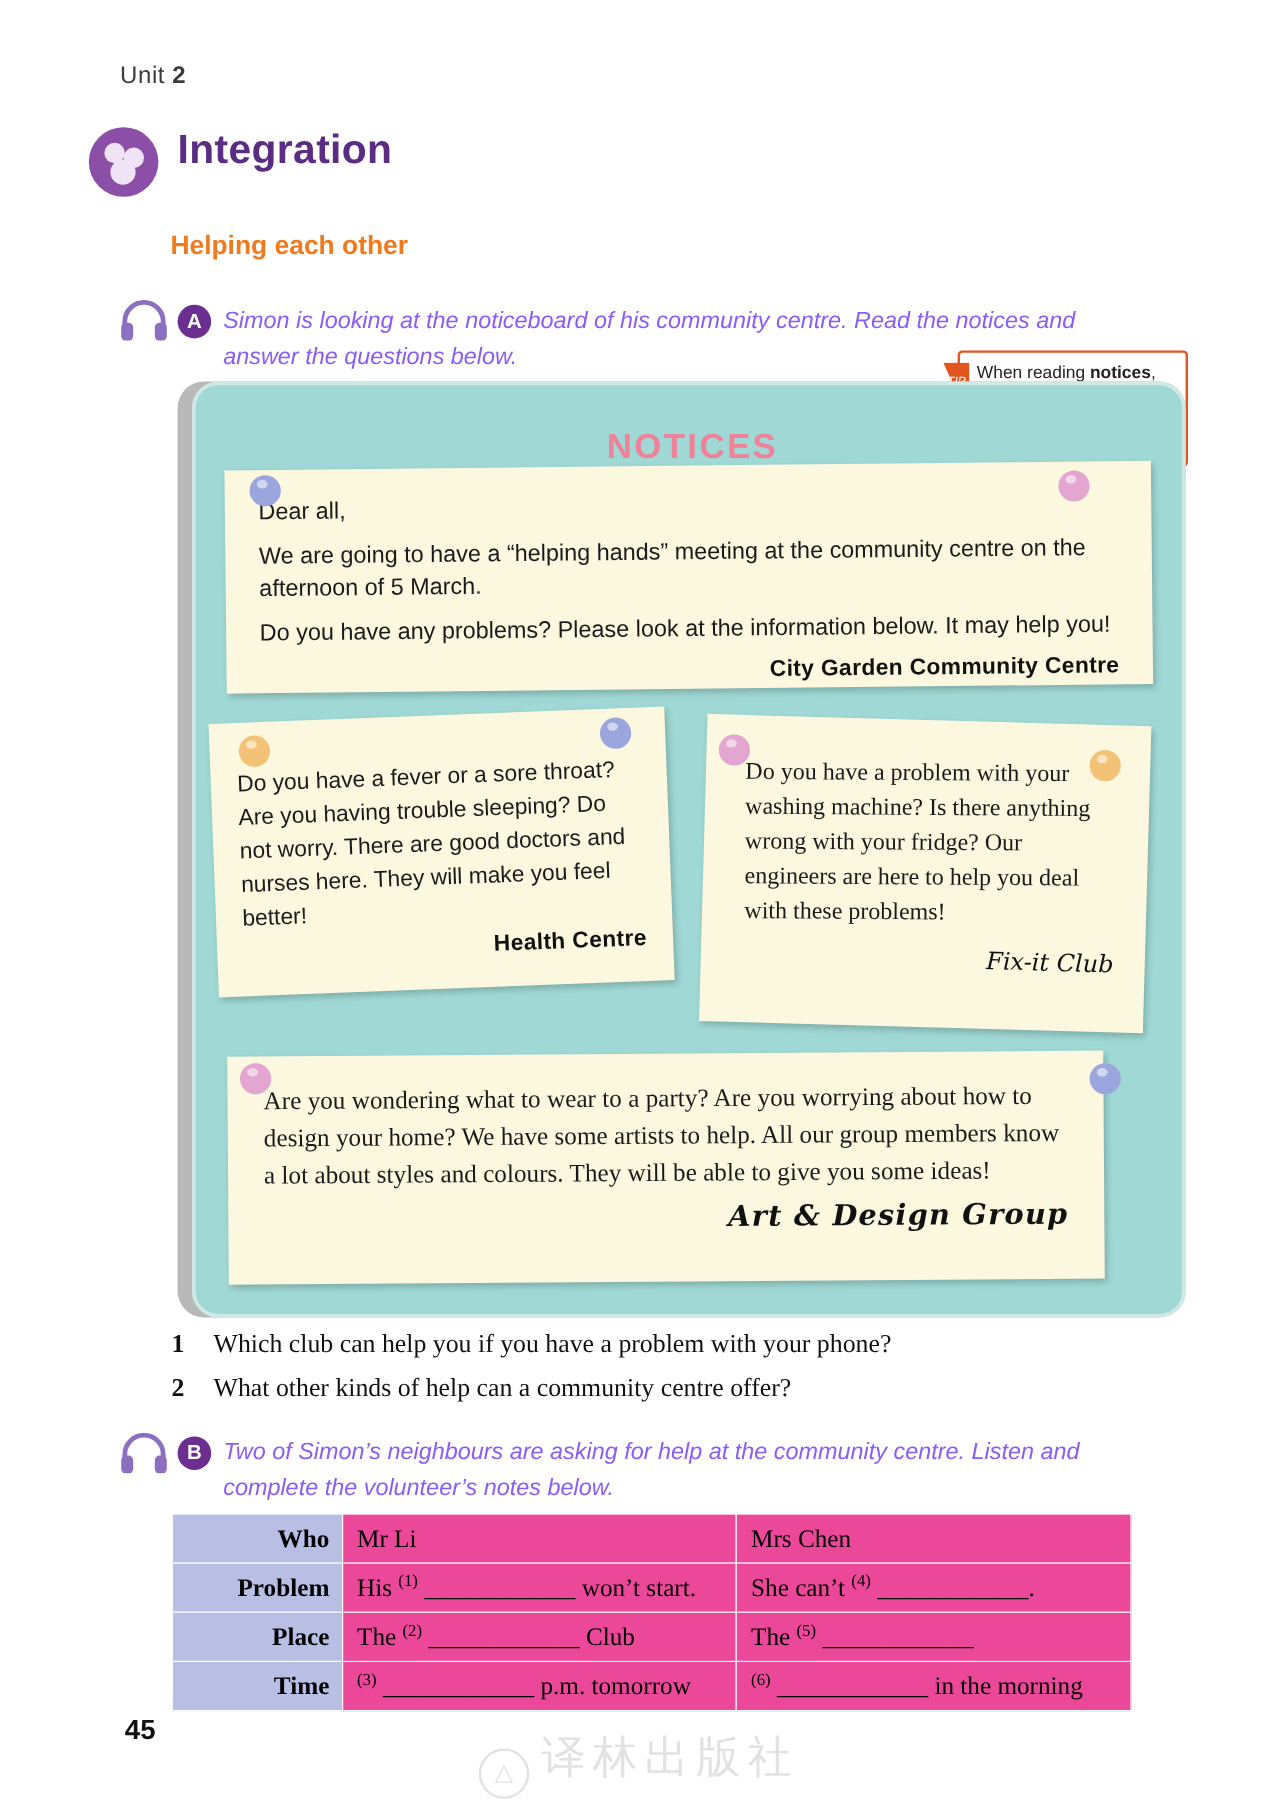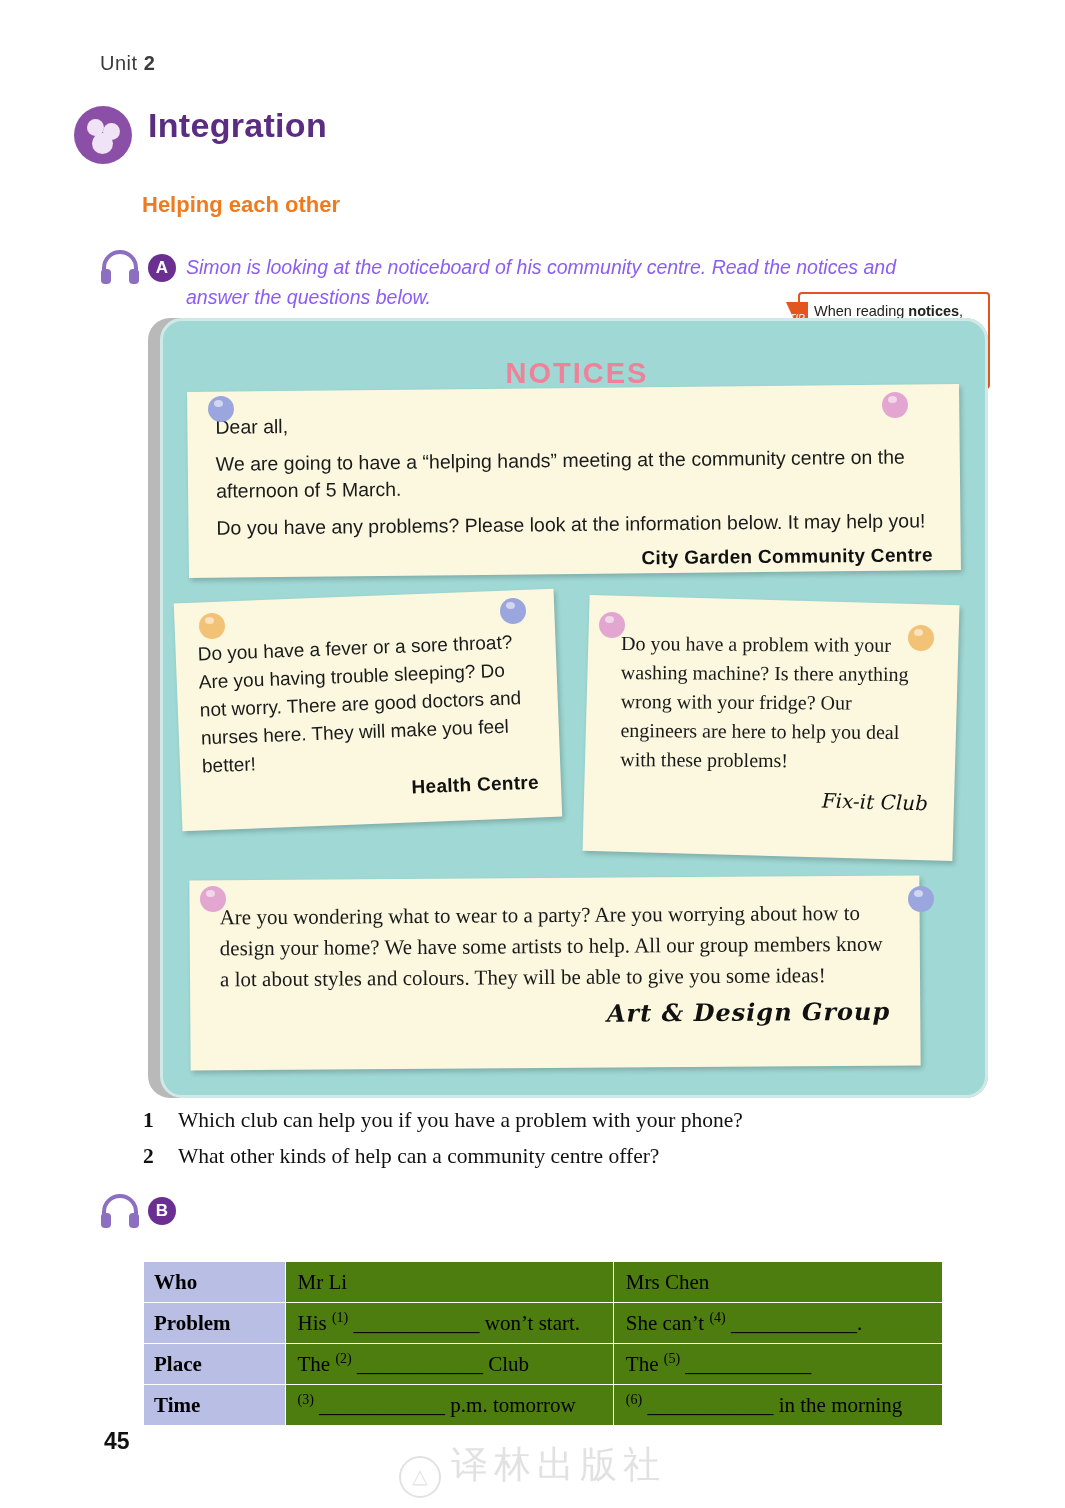--- a/index.html
+++ b/index.html
@@ -296,23 +296,24 @@
   .notes-table td {
     border: 1px solid #ffffff;
     padding: 6px 10px;
     height: 28px;
     vertical-align: middle;
   }
   .notes-table td.lbl {
     background: #b9bfe4;
     font-weight: bold;
     width: 128px;
+    text-align: right;
   }
   .notes-table td.cell {
-    background: #4d7c0f;
+    background: #ec4899;
     width: 336px;
     padding-left: 12px;
   }
   .sup { font-size: 14px; vertical-align: super; }
   .blank { letter-spacing: 0; }
 
   
   .page-num {
     position: absolute;
     left: 104px; top: 1428px;
@@ -421,20 +422,21 @@
   <div class="question" style="left:178px; top:1144px; width:760px;">What other kinds of help can a community centre offer?</div>
 
   <div class="headphone" style="left:100px; top:1194px;">
     <svg width="40" height="34" viewBox="0 0 40 34">
       <path d="M4 22 V18 a16 16 0 0 1 32 0 v4" fill="none" stroke="#8c6fc0" stroke-width="4"></path>
       <rect x="1" y="19" width="10" height="15" rx="4" fill="#8c6fc0"></rect>
       <rect x="29" y="19" width="10" height="15" rx="4" fill="#8c6fc0"></rect>
     </svg>
   </div>
   <div class="task-letter" style="left:148px; top:1197px;">B</div>
+  <div class="task-text" style="left:186px; top:1195px; width:760px;">Two of Simon’s neighbours are asking for help at the community centre. Listen and complete the volunteer’s notes below.</div>
 
   <table class="notes-table">
     <tbody>
       <tr>
         <td class="lbl">Who</td>
         <td class="cell">Mr Li</td>
         <td class="cell">Mrs Chen</td>
       </tr>
       <tr>
         <td class="lbl">Problem</td>

